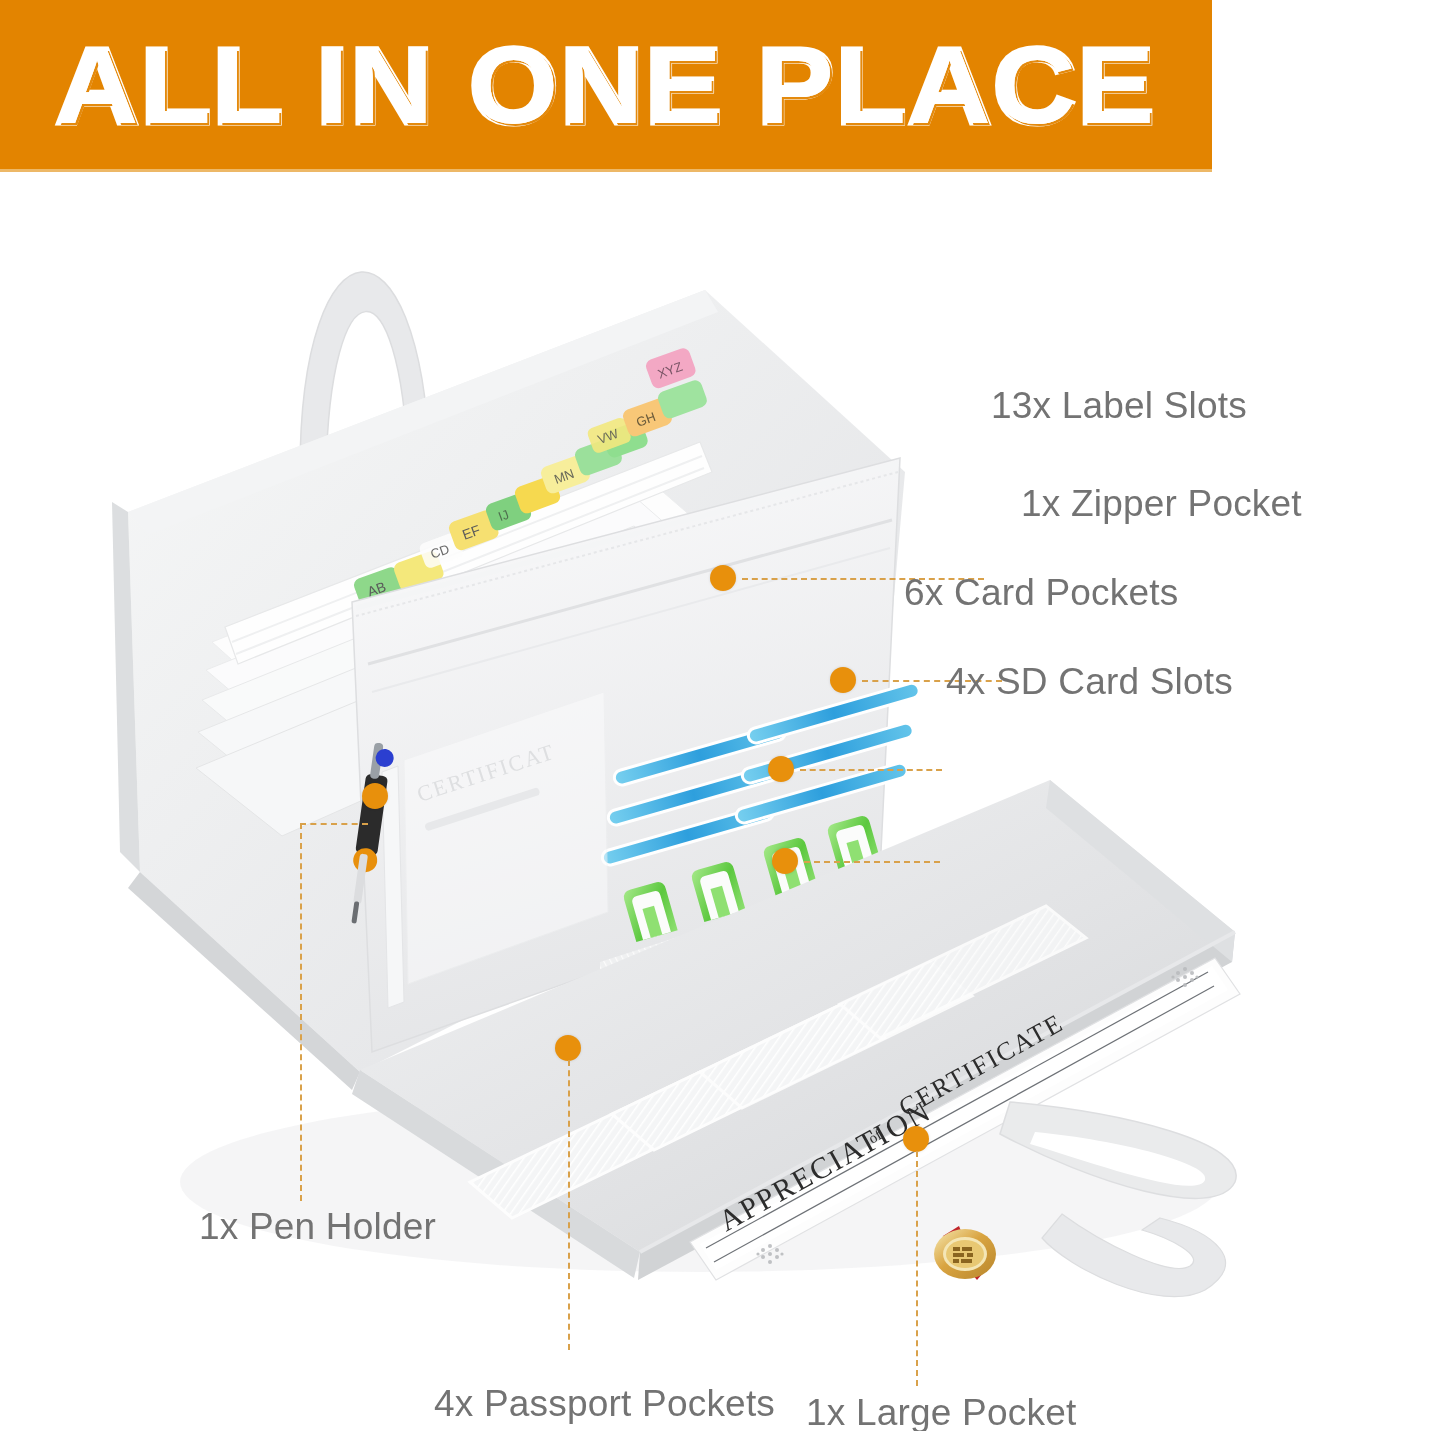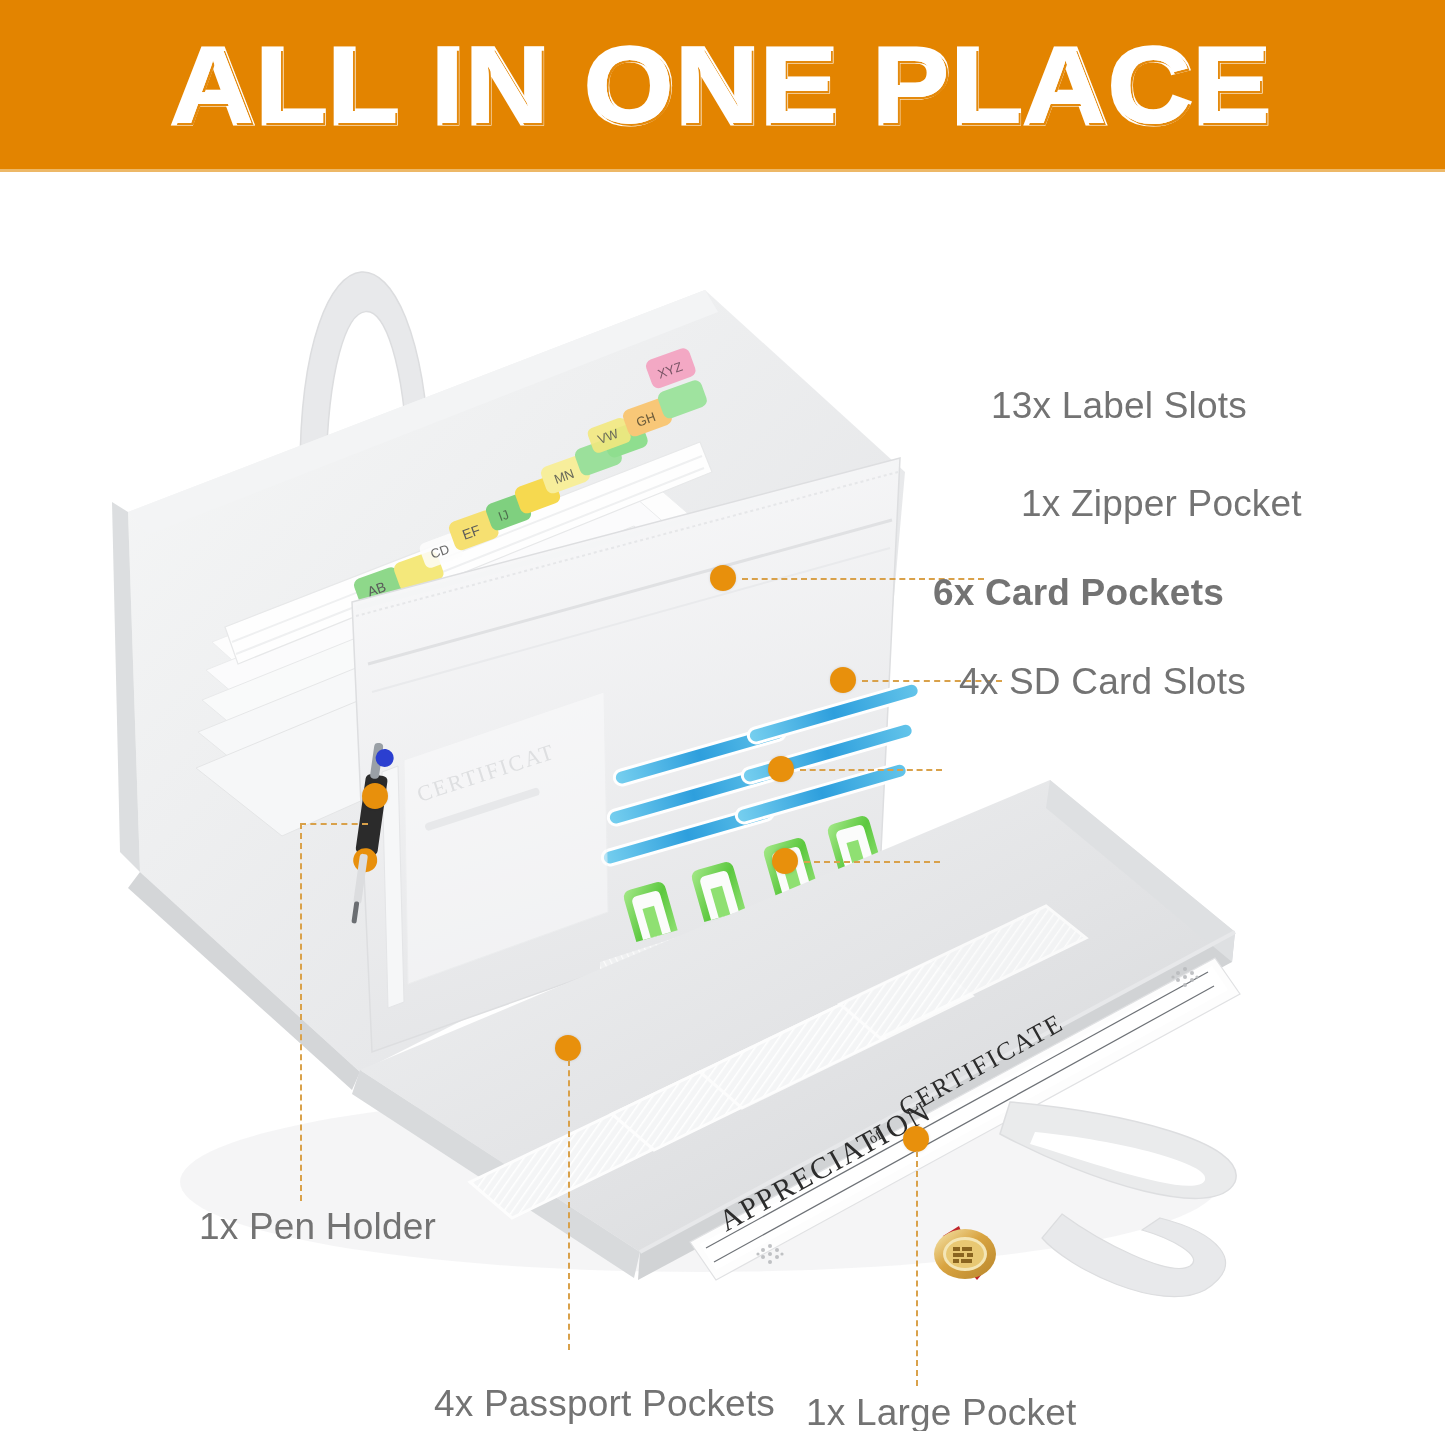--- a/index.html
+++ b/index.html
@@ -4,21 +4,21 @@
 <style>
   html,body{margin:0;padding:0;background:#ffffff;}
   body{
     width:1445px;height:1431px;position:relative;overflow:hidden;
     font-family:"Liberation Sans","DejaVu Sans",sans-serif;
     background:#ffffff;
   }
 
   
   .banner{
-    position:absolute;left:0;top:0;width:1445px;height:172px;
+    position:absolute;left:0;top:0;width:1212px;height:172px;
     background:#E38400;
     display:flex;align-items:center;justify-content:center;
     box-sizing:border-box;
   }
   .banner::after{
     content:"";position:absolute;left:0;bottom:0;width:100%;height:3px;
     background:#f0c98a;opacity:.75;
   }
   .banner-title{
     font-family:"Liberation Sans","DejaVu Sans",sans-serif;
@@ -48,22 +48,22 @@
   .callout{
     position:absolute;
     font-family:"Liberation Sans","DejaVu Sans",sans-serif;
     font-size:37px;
     color:#737373;
     white-space:nowrap;
     letter-spacing:.2px;
   }
   #lbl-label-slots   { left:991px;  top:385px; }
   #lbl-zipper-pocket { left:1008px; top:483px;margin-left:13px; }
-  #lbl-card-pockets  { left:933px;  top:572px;font-weight:bold; }
-  #lbl-sd-slots      { left:946px;  top:661px;margin-left:13px; }
+  #lbl-card-pockets  { left:904px;  top:572px; }
+  #lbl-sd-slots      { left:946px;  top:661px; }
   #lbl-pen-holder    { left:199px;  top:1206px; }
   #lbl-passport      { left:434px;  top:1383px; }
   #lbl-large-pocket  { left:806px;  top:1392px; }
 
   
   .dot{
     position:absolute;width:26px;height:26px;border-radius:50%;
     background:#E8900C;
     box-shadow:0 0 3px rgba(0,0,0,.12);
   }

